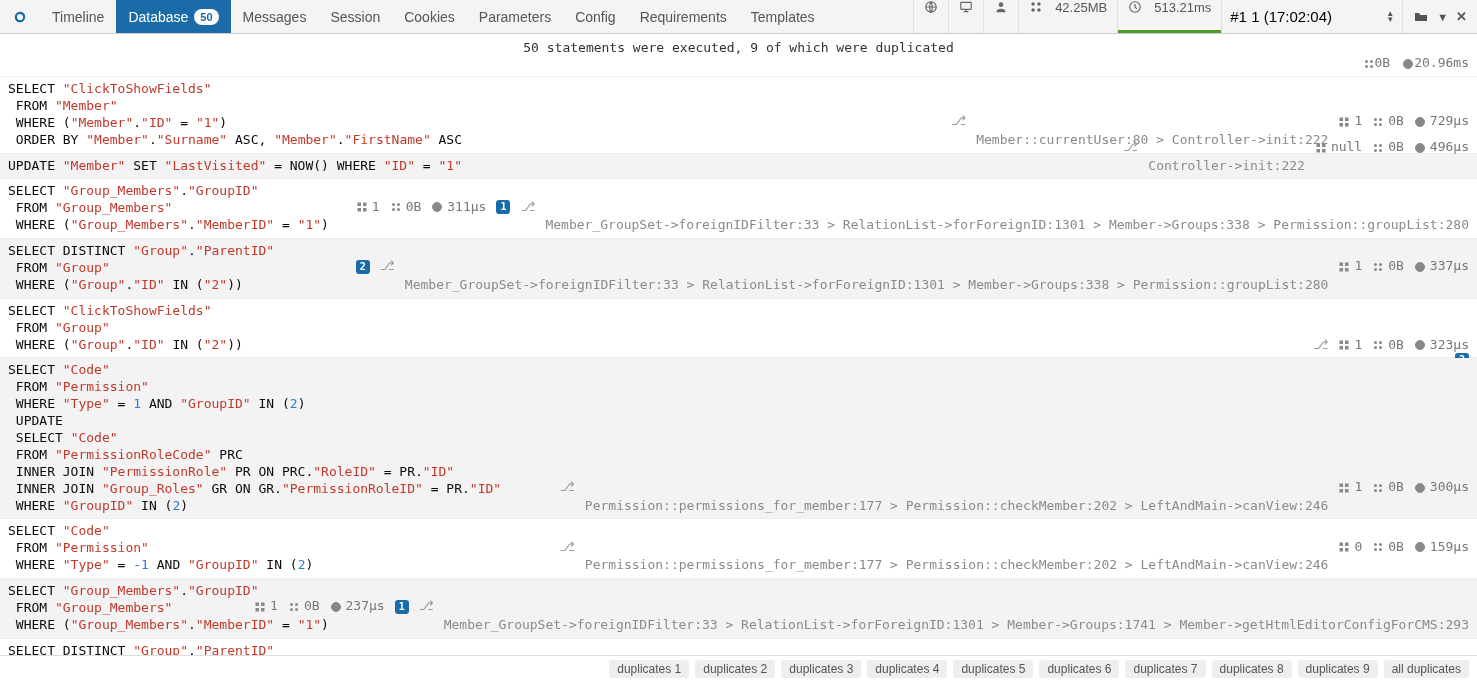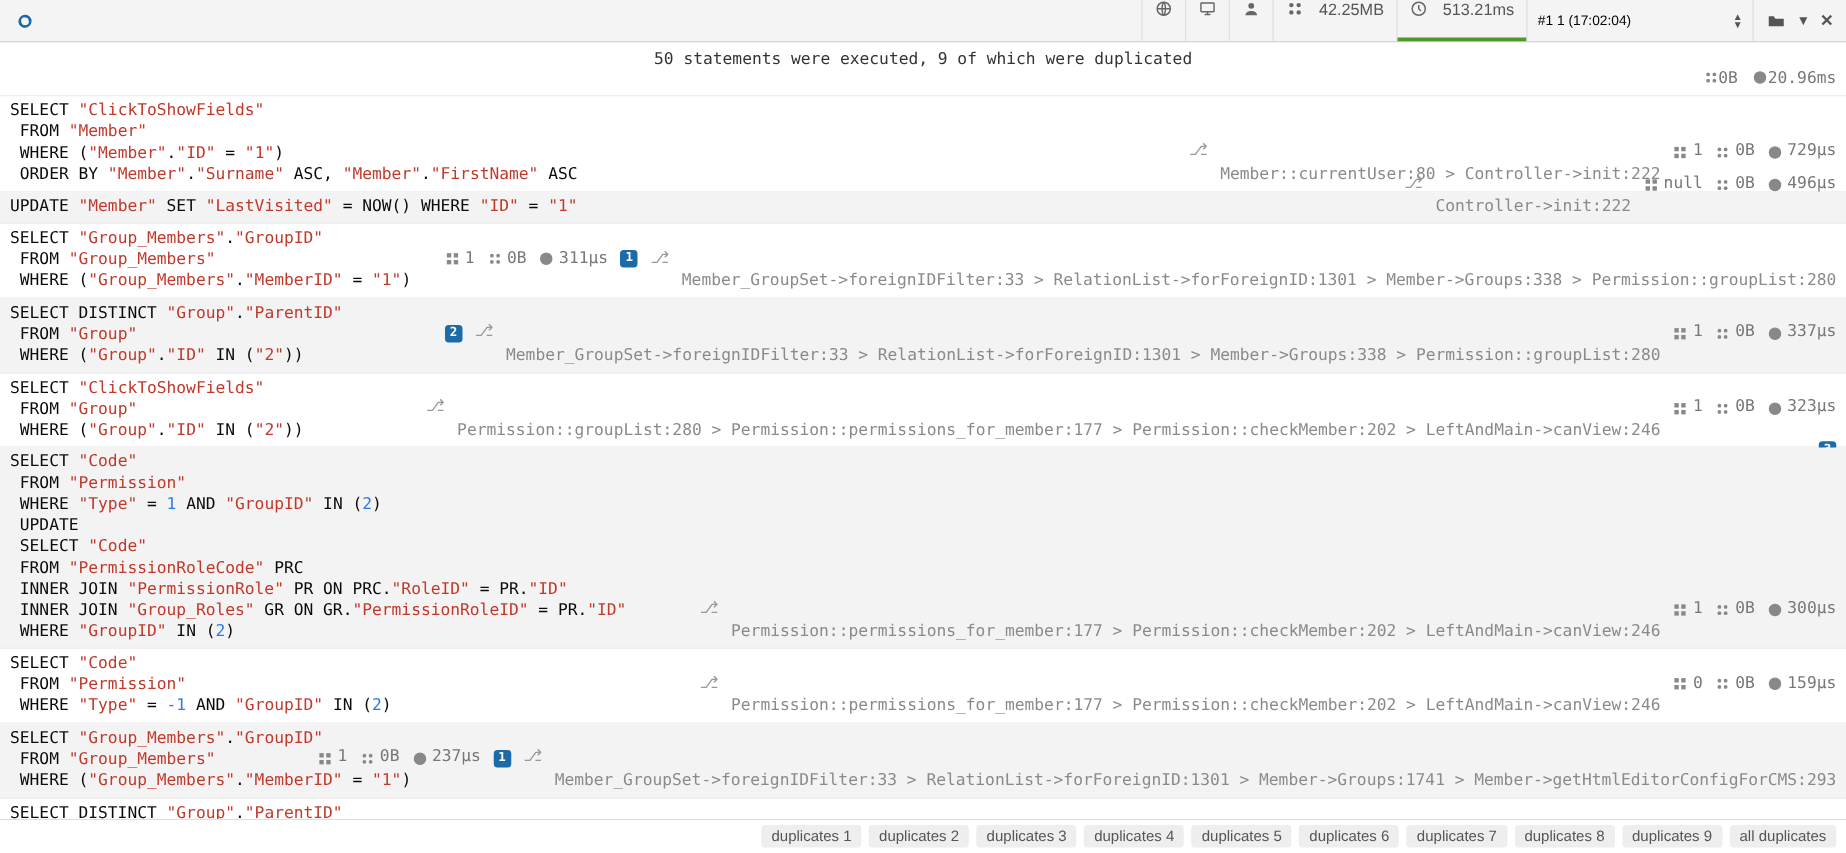--- a/index.html
+++ b/index.html
@@ -10,21 +10,21 @@
 .tabs { display: flex; align-items: stretch; }
 .tab { padding: 0 12px; display: flex; align-items: center; color: #555; cursor: pointer; font-size: 14px; }
 .tab.active { background: #1b6ba8; color: #fff; }
 .tab .badge { background: #fff; color: #1b6ba8; border-radius: 9px; padding: 0 6px; font-size: 11px; margin-left: 6px; font-weight: bold; line-height: 16px; }
 .right-tools { margin-left: auto; display: flex; align-items: stretch; }
 .tool { padding: 0 10px; display: flex; gap: 12px; color: #555; font-size: 13px; border-left: 1px solid #e0e0e0; cursor: pointer; }
 .tool svg { width: 14px; height: 14px; }
 .tool.time { position: relative; }
 .tool.time::after { content: ""; position: absolute; left: 0; right: 0; bottom: 0; height: 3px; background: #4c9a2a; }
 .request-select { display: flex; align-items: center; padding: 0 8px; border-left: 1px solid #e0e0e0; gap: 6px; }
-.request-select input { border: none; background: transparent; font-size: 11px; width: 150px; outline: none; }
+.request-select input { border: none; background: transparent; font-size: 15px; width: 150px; outline: none; }
 .caret-updown { display: flex; flex-direction: column; line-height: 6px; font-size: 8px; color: #555; cursor: pointer; }
 .end-tools { display: flex; align-items: center; gap: 8px; padding: 0 10px; border-left: 1px solid #e0e0e0; }
 .end-tools span { cursor: pointer; color: #555; }
 
 .summary-row { display: flex; align-items: center; padding: 6px 8px; background: #fff; font-family: "Menlo","Consolas",monospace; font-size: 13px; color: #333; border-bottom: 1px solid #eee; flex-direction: column; }
 .summary-meta { margin-left: auto; display: flex; gap: 12px; color: #777; align-items: center; font-size: 13px; }
 
 .queries { font-family: "Menlo","Consolas",monospace; font-size: 13px; }
 .query { position: relative; padding: 4px 8px 4px 8px; border-bottom: 1px solid #eee; line-height: 1.3; }
 .query.alt { background: #f3f3f3; }
@@ -48,20 +48,31 @@
 </head>
 <body>
 
 <div class="header">
   <div class="logo">
     <svg viewBox="0 0 24 24" fill="none" stroke="#1b6ba8" stroke-width="2.5">
         <path d="M7 12a5 5 0 1 0 5-5"></path>
         <path d="M17 12a5 5 0 1 0-5 5"></path>
       </svg>
   </div>
+  <div class="tabs" id="tabs">
+      <div class="tab">Timeline</div>
+      <div class="tab active">Database<span class="badge">50</span></div>
+      <div class="tab">Messages</div>
+      <div class="tab">Session</div>
+      <div class="tab">Cookies</div>
+      <div class="tab">Parameters</div>
+      <div class="tab">Config</div>
+      <div class="tab">Requirements</div>
+      <div class="tab">Templates</div>
+    </div>
   <div class="right-tools">
     <div class="tool">
         <svg viewBox="0 0 24 24" fill="none" stroke="#666" stroke-width="2">
           <circle cx="12" cy="12" r="9"></circle>
           <path d="M3 12h18M12 3c3 3 3 15 0 18M12 3c-3 3-3 15 0 18"></path>
         </svg>
       </div>
     <div class="tool">
         <svg viewBox="0 0 24 24" fill="none" stroke="#666" stroke-width="2">
           <rect x="3" y="4" width="18" height="12" rx="1"></rect>
@@ -271,21 +282,20 @@
         </div>
       </div>
     </div>
     <div class="query">
       <div class="sql-line"><span class="kw">SELECT </span><span class="str">"ClickToShowFields"</span></div>
       <div class="sql-line"><span class="kw"> FROM </span><span class="str">"Group"</span></div>
       <div class="sql-line"><span class="kw"> WHERE (</span><span class="str">"Group"</span><span class="kw">.</span><span class="str">"ID"</span><span class="kw"> IN (</span><span class="str">"2"</span><span class="kw">))</span></div>
       <div class="qmeta">
         <div class="row2">
           <span class="branch">⎇</span>
-          <span class="trace">Permission::groupList:280 &gt; Permission::permissions_for_member:177 &gt; Permission::checkMember:202 &gt; LeftAndMain-&gt;canView:246</span>
           <span class="micro">
             <svg class="icon-mini" viewBox="0 0 24 24" fill="#888">
               <rect x="3" y="3" width="7" height="7"></rect>
               <rect x="14" y="3" width="7" height="7"></rect>
               <rect x="3" y="14" width="7" height="7"></rect>
               <rect x="14" y="14" width="7" height="7"></rect>
             </svg>
             <span>1</span>
           </span>
           <span class="micro">

